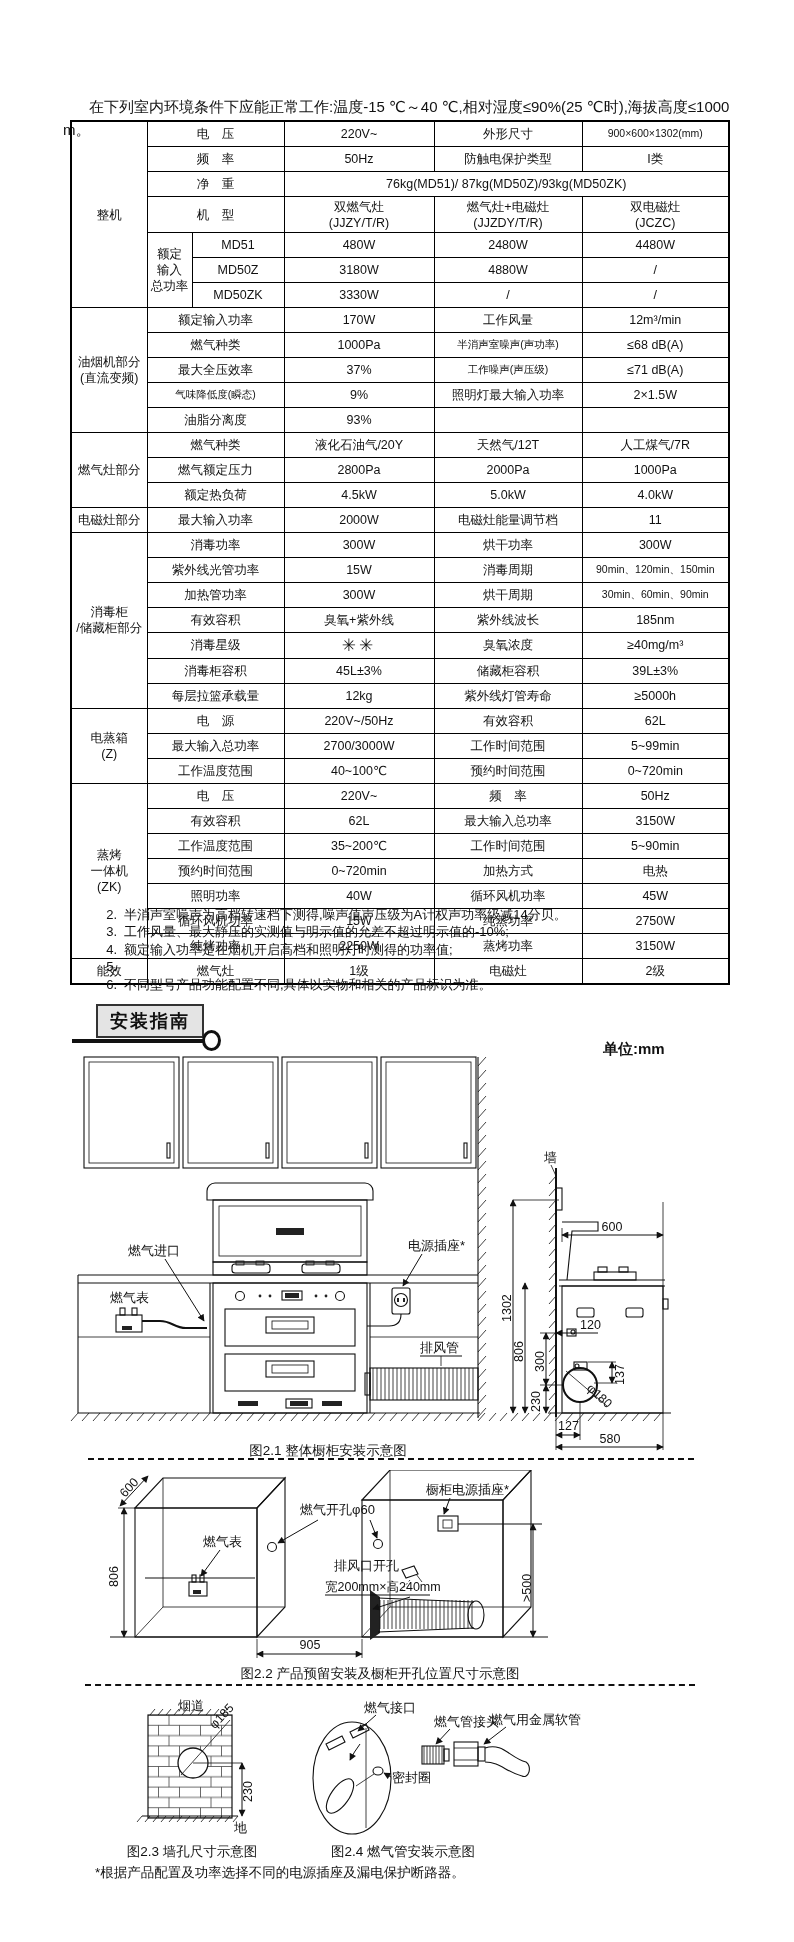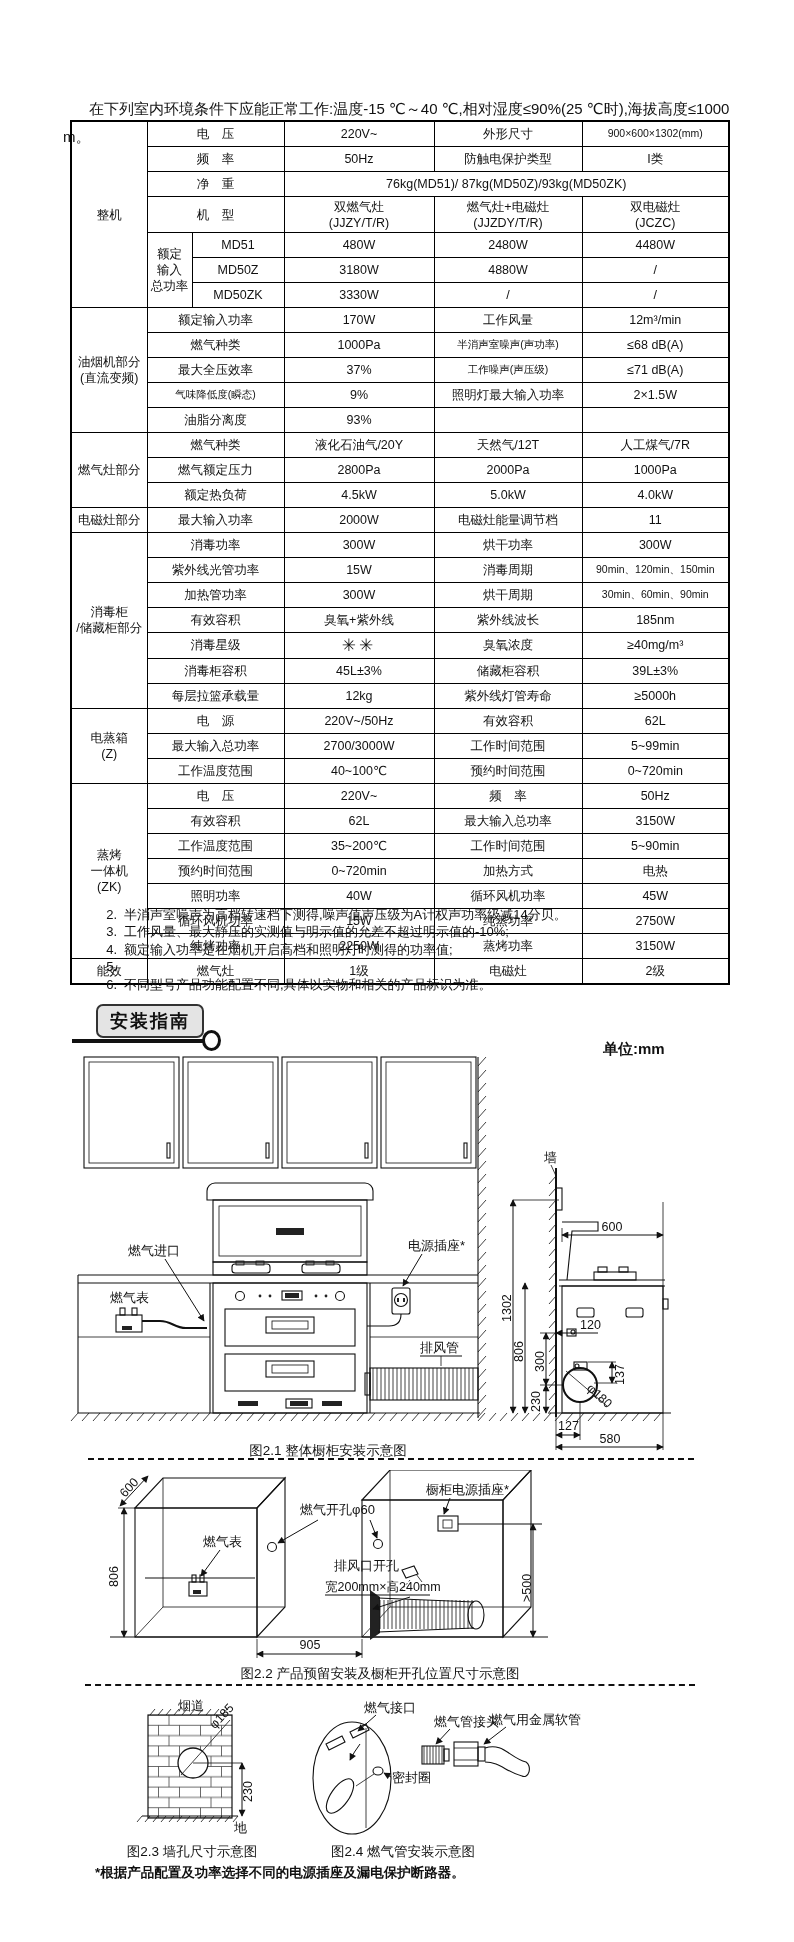--- a/index.html
+++ b/index.html
@@ -3,37 +3,37 @@
 <meta charset="utf-8">
 <style>
   html,body{margin:0;padding:0;}
   body{
     width:794px;height:1942px;position:relative;background:#ffffff;
     font-family:"Liberation Sans","DejaVu Sans",sans-serif;color:#111;
     overflow:hidden;
   }
   .abs{position:absolute;}
   
-  #intro{left:63px;top:80px;width:670px;font-size:15px;line-height:28px;text-indent:26px;}
+  #intro{left:63px;top:80px;width:670px;font-size:15px;line-height:23px;text-indent:26px;}
   
   #spec-table-wrap{left:70px;top:120px;width:658px;}
   table.spec{border-collapse:collapse;table-layout:fixed;width:658px;border:2px solid #000;}
   table.spec td{
     border:1px solid #000;text-align:center;vertical-align:middle;
     font-size:12.5px;line-height:1.28;padding:1.5px 2px;height:21px;
     white-space:pre-line;overflow:hidden;
   }
   table.spec td.sm{font-size:10.5px;}
   table.spec td.stars{font-size:17px;font-weight:bold;letter-spacing:3px;}
   
   #notes{left:75px;top:906px;width:655px;font-size:13px;line-height:17.4px;}
   .note-row{display:flex;}
   .note-no{width:42px;flex:none;text-align:right;margin-right:7px;}
   
-  #badge{left:96px;top:1004px;border:2px solid #333;border-radius:7px;background:#e4e4e4;
+  #badge{left:96px;top:1004px;border:2px solid #333;border-radius:0;background:#e4e4e4;
          padding:3px 12px;font-size:18px;font-weight:bold;letter-spacing:2px;text-align:center;}
   #badge-line{left:72px;top:1039px;width:132px;height:3.5px;background:#111;}
   #badge-loop{left:202px;top:1030px;width:13px;height:15px;border:3.5px solid #111;border-radius:50%;}
   #unit-label{left:603px;top:1040px;font-size:15px;font-weight:bold;}
   
   .dashed{border-top:2.5px dashed #111;height:0;}
   #dash1{left:88px;top:1458px;width:606px;}
   #dash2{left:85px;top:1684px;width:610px;}
   
   #fig21{left:70px;top:1050px;}
@@ -42,21 +42,21 @@
   #fig24{left:300px;top:1698px;}
   svg{display:block;}
   svg .s{stroke:#111;fill:none;stroke-width:1.1;}
   svg .s2{stroke:#111;fill:none;stroke-width:2;}
   svg .th{stroke:#111;fill:none;stroke-width:0.8;}
   svg .d{stroke:#111;fill:none;stroke-width:1;}
   svg .fill{fill:#222;stroke:none;}
   svg text{font-size:13px;fill:#111;font-family:inherit;}
   svg text.cap{font-size:13.5px;}
   svg text.dim{font-size:12.5px;}
-  #footnote{left:95px;top:1864px;font-size:13.5px;font-weight:700;}
+  #footnote{left:95px;top:1864px;font-size:13.5px;font-weight:400;}
 </style>
 </head>
 <body>
 
 <p id="intro" class="abs">在下列室内环境条件下应能正常工作:温度-15 ℃～40 ℃,相对湿度≤90%(25 ℃时),海拔高度≤1000 m。</p>
 
 <div id="spec-table-wrap" class="abs">
   <table class="spec">
     <colgroup>
       <col style="width:76px">

